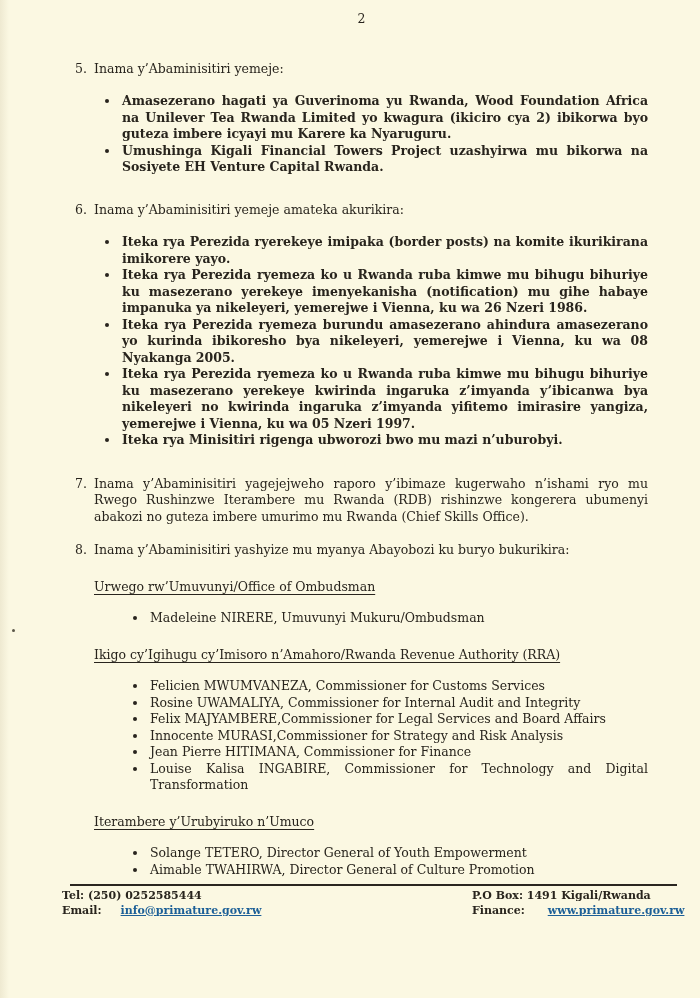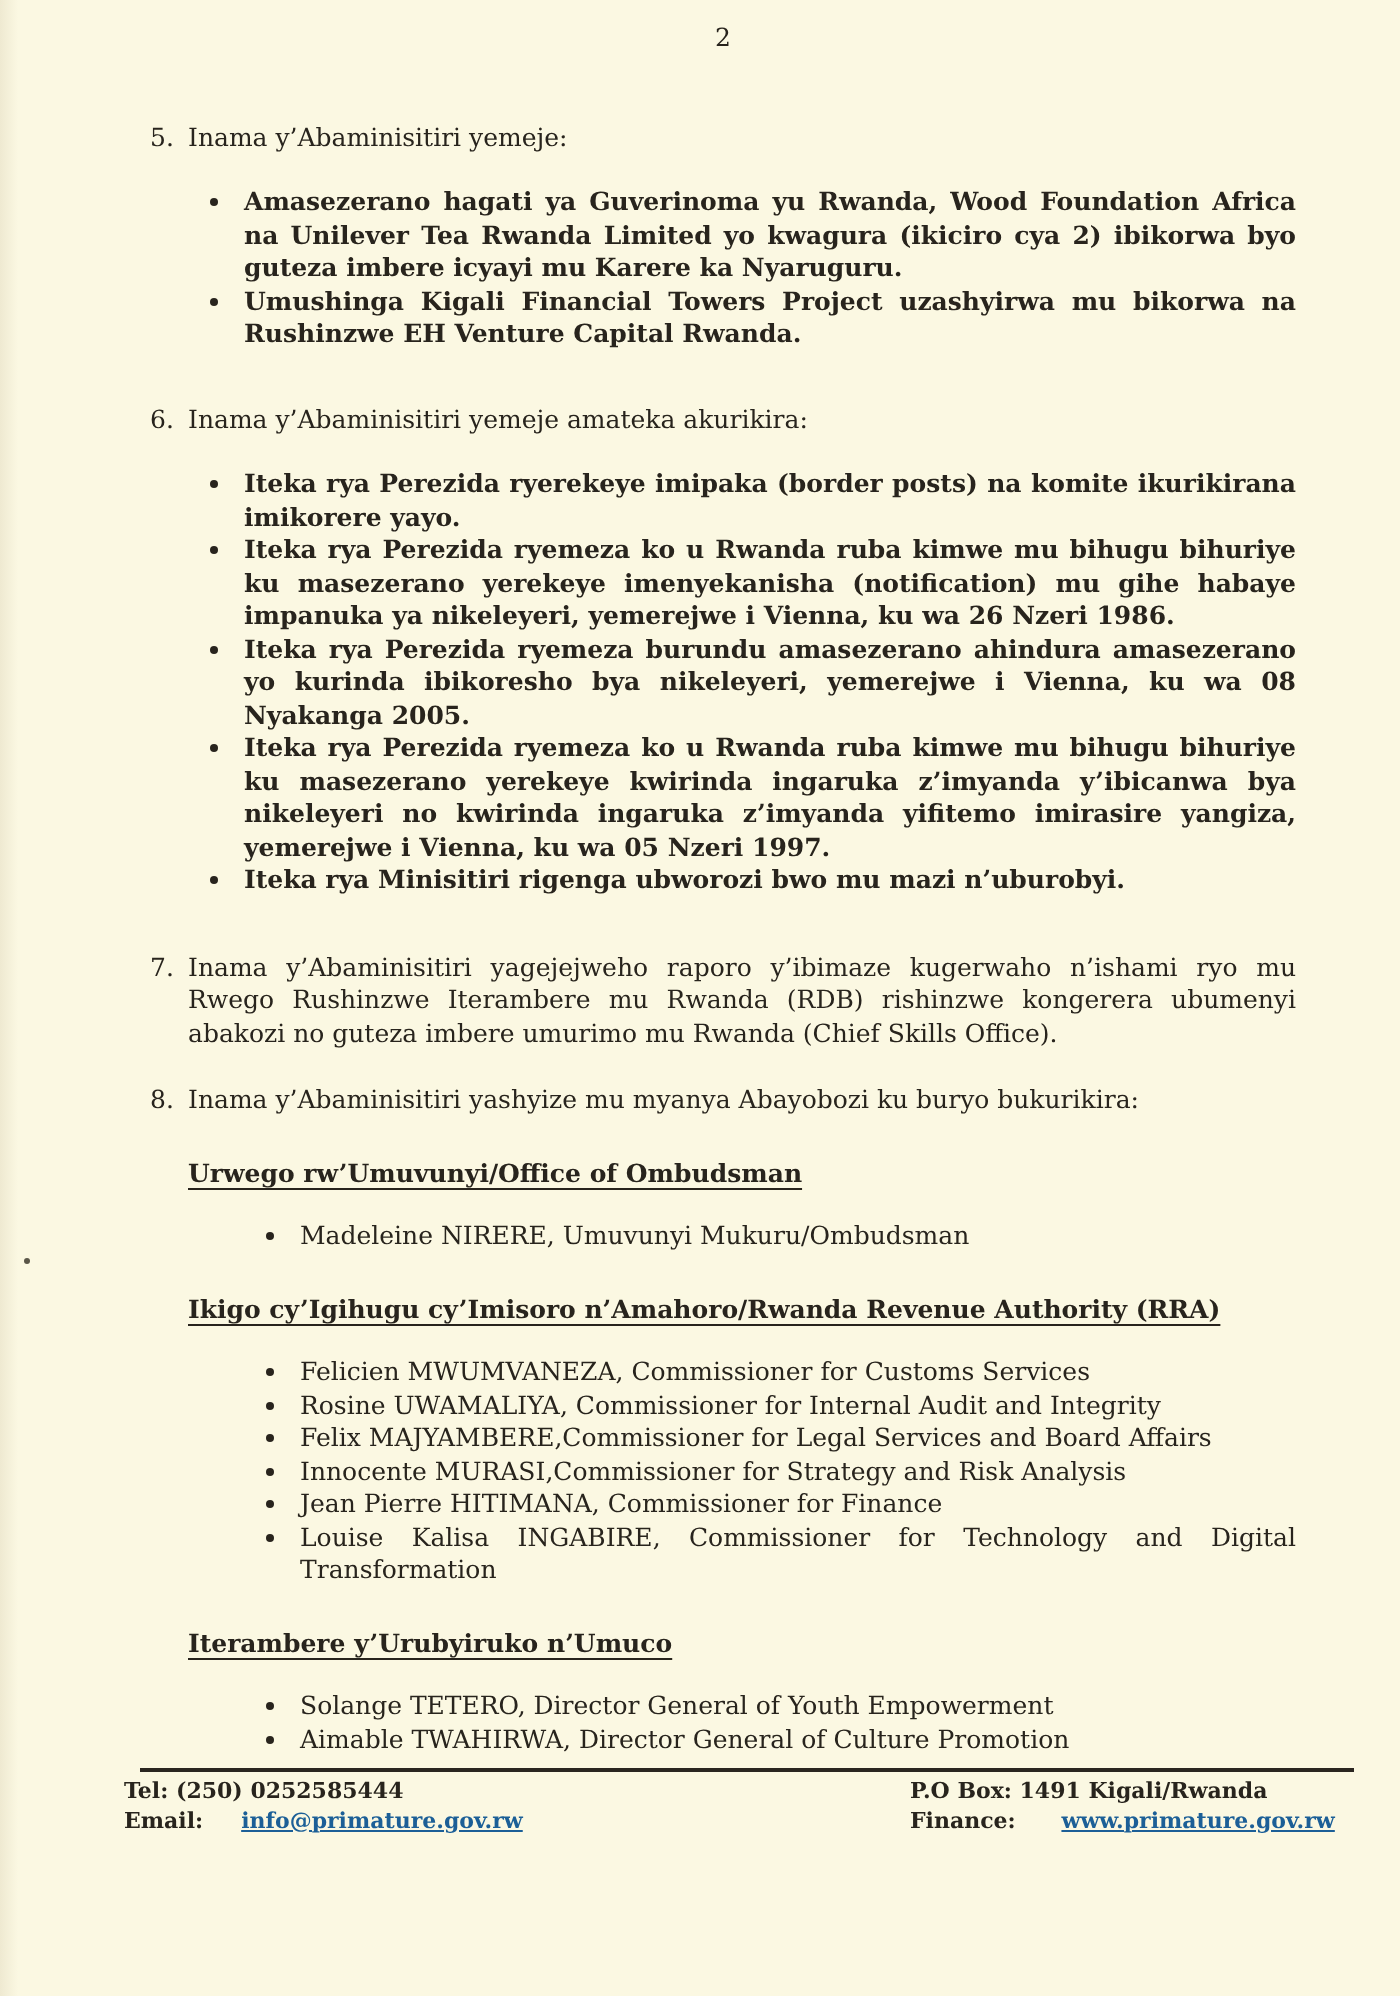--- a/index.html
+++ b/index.html
@@ -22,46 +22,46 @@
   .section .stitle{margin:0;flex:1;text-align:justify;}
   .mt-s5{margin-top:33px;}
   .mt-s6{margin-top:26px;}
   .mt-s7{margin-top:27px;}
   .mt-s8{margin-top:17px;}
   ul.bullets{margin:16px 0 0 0;padding:0 0 0 45px;list-style:disc;font-weight:bold;}
   ul.bullets li{text-align:justify;padding-left:2px;}
   ul.people{margin:15px 0 0 0;padding:0 0 0 73px;list-style:disc;}
   ul.people li{padding-left:2px;}
   ul.people li.justify{text-align:justify;}
-  .group-heading{margin:20px 0 0 19px;text-decoration:underline;text-underline-offset:3px;font-weight:bold;}
+  .group-heading{margin:20px 0 0 19px;text-decoration:underline;text-underline-offset:3px;}
   .b{font-weight:normal;}
   .footer{position:absolute;left:0;top:884px;width:700px;font-size:11px;line-height:14.5px;font-weight:bold;}
   .footer-rule{margin-left:70px;width:607px;border-top:2px solid #2a2620;}
-  .footer-cols{display:flex;margin-top:3px;}
+  .footer-cols{display:flex;margin-top:3px;gap:17px;}
   .footer-left{margin-left:62px;width:330px;}
   .footer-right{margin-left:63px;}
   a.flink{color:#1c5f97;text-decoration:underline;font-weight:bold;padding-left:19px;}
   .speck{position:absolute;background:#5a5648;border-radius:50%;}
   .speck1{left:12px;top:629px;width:3px;height:3px;}
 </style>
 </head>
 <body>
 
 <div class="page">
   <div class="content">
 
     <div class="page-number">2</div>
 
     <div class="section mt-s5">
       <span class="num">5.</span>
       <p class="stitle">Inama y’Abaminisitiri yemeje:</p>
     </div>
     <ul class="bullets">
       <li>Amasezerano hagati ya Guverinoma yu Rwanda, Wood Foundation Africa na Unilever Tea Rwanda Limited yo kwagura (ikiciro cya 2) ibikorwa byo guteza imbere icyayi mu Karere ka Nyaruguru.</li>
-      <li>Umushinga Kigali Financial Towers Project uzashyirwa mu bikorwa na Rushinzwe EH Venture Capital Rwanda.</li>
+      <li>Umushinga Kigali Financial Towers Project uzashyirwa mu bikorwa na Sosiyete EH Venture Capital Rwanda.</li>
     </ul>
 
     <div class="section mt-s6">
       <span class="num">6.</span>
       <p class="stitle">Inama y’Abaminisitiri yemeje amateka akurikira:</p>
     </div>
     <ul class="bullets">
       <li>Iteka rya Perezida ryerekeye imipaka (border posts) na komite ikurikirana imikorere yayo.</li>
       <li>Iteka rya Perezida ryemeza ko u Rwanda ruba kimwe mu bihugu bihuriye ku masezerano yerekeye imenyekanisha (notification) mu gihe habaye  impanuka ya nikeleyeri, yemerejwe i Vienna, ku wa 26 Nzeri 1986.</li>
       <li>Iteka rya Perezida  ryemeza burundu amasezerano ahindura amasezerano yo kurinda ibikoresho bya nikeleyeri, yemerejwe i  Vienna, ku wa 08 Nyakanga 2005.</li>

